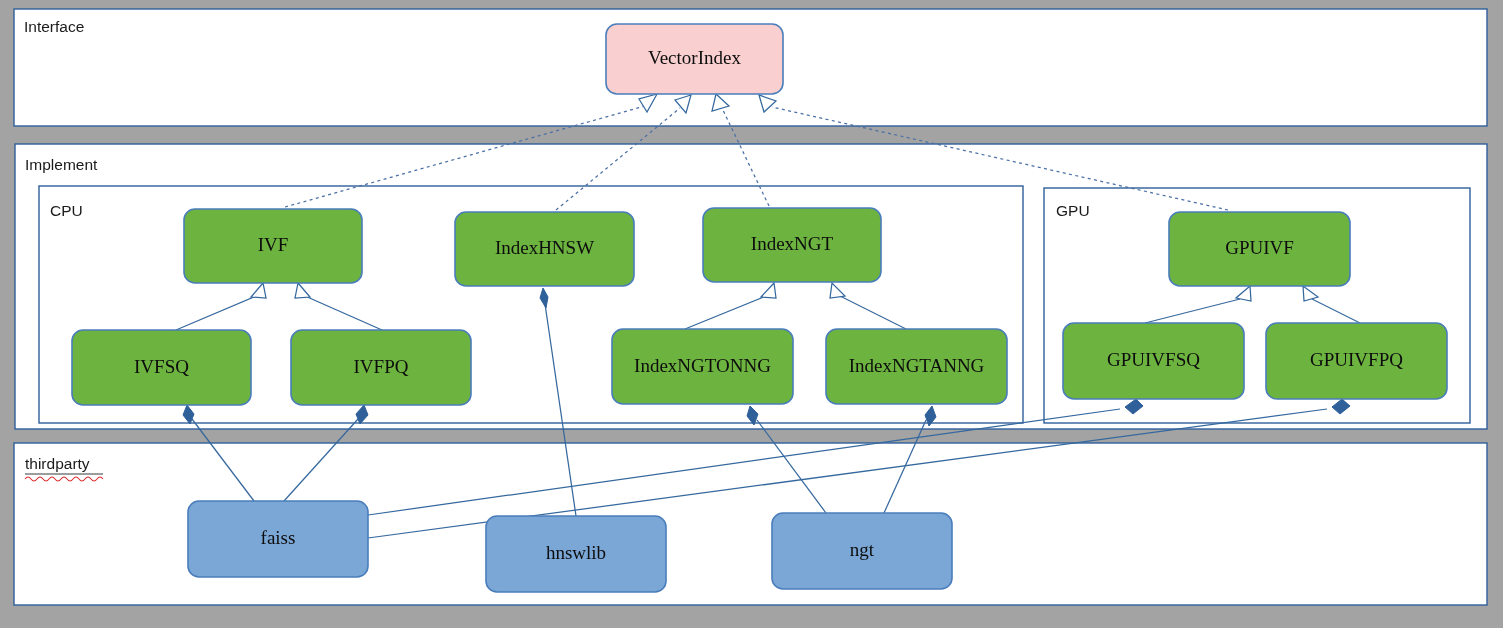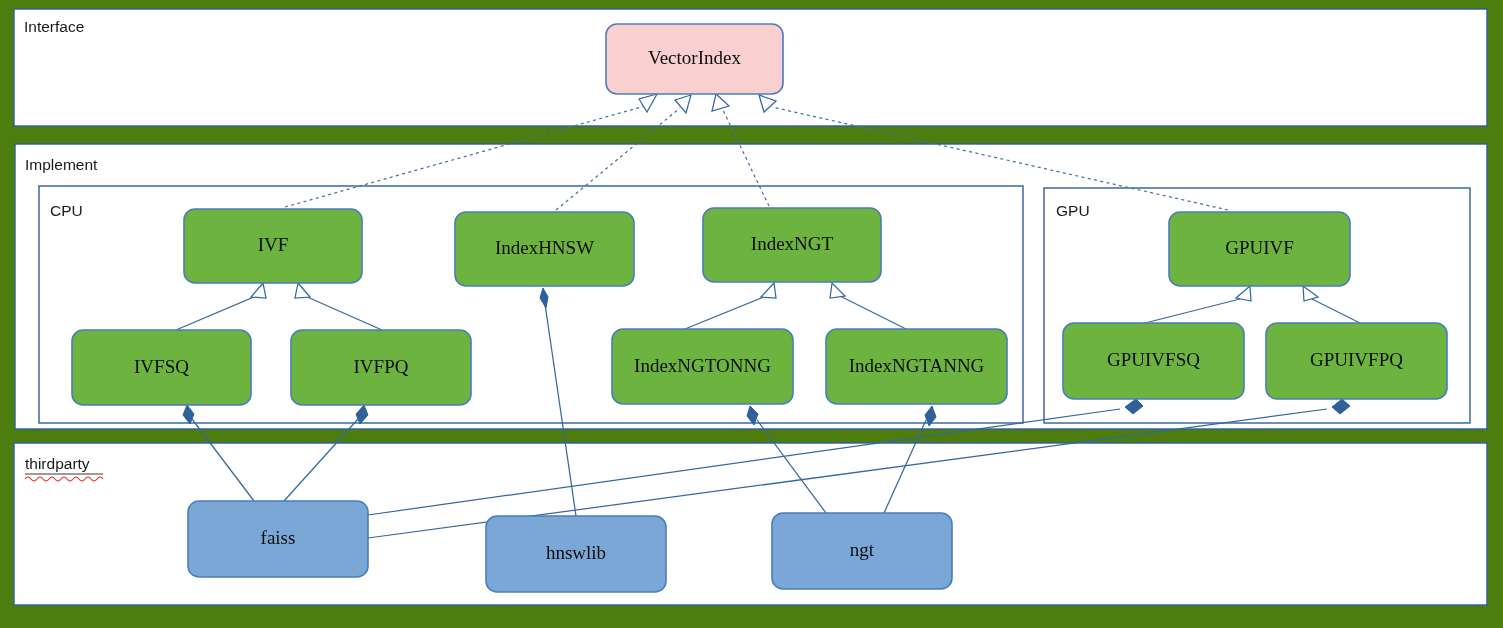--- a/index.html
+++ b/index.html
@@ -10,21 +10,21 @@
   body {
     width: 1503px;
     height: 628px;
     font-family: "Liberation Sans", sans-serif;
     overflow: hidden;
   }
   #diagram-root {
     position: relative;
     width: 1503px;
     height: 628px;
-    background: #4d7c0f;
+    background: #a3a3a3;
   }
   svg#diagram-svg {
     position: absolute;
     left: 0;
     top: 0;
     width: 1503px;
     height: 628px;
     display: block;
   }
   .group-frame {

